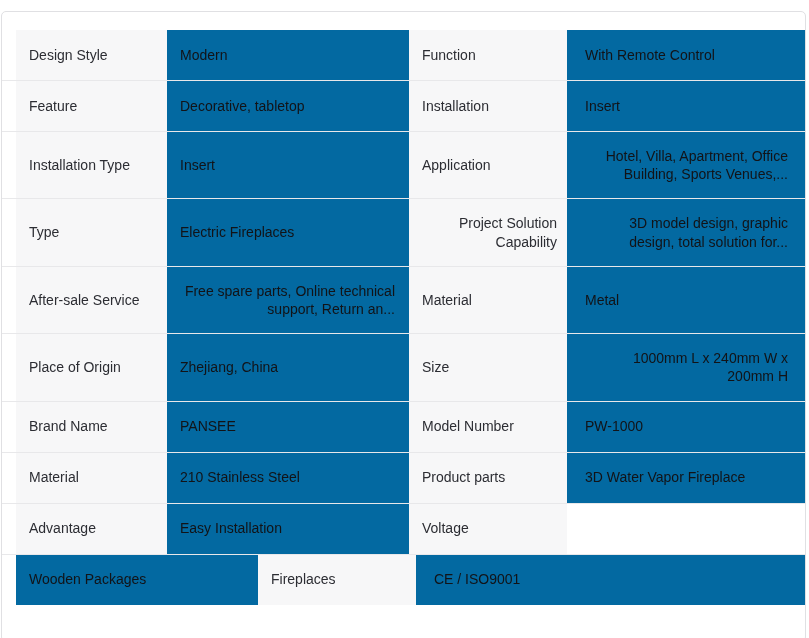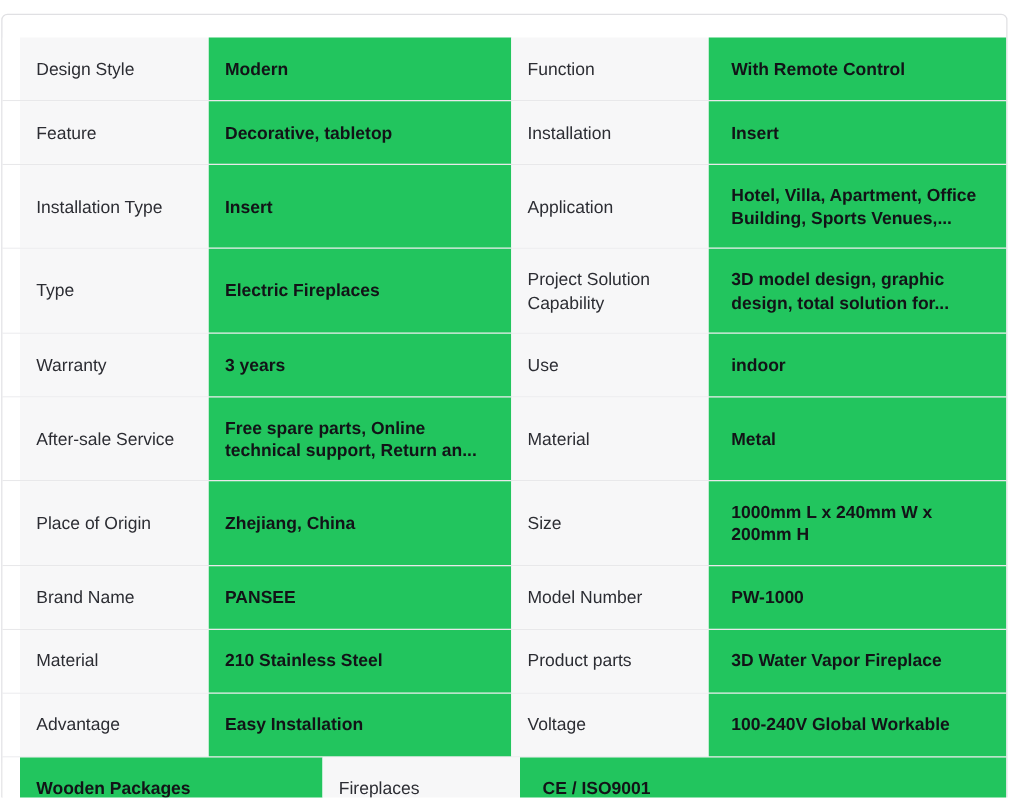--- a/index.html
+++ b/index.html
@@ -22,38 +22,39 @@
     padding:18px 0;
     overflow:hidden;
   }
   .spec-row{
     display:flex;
     align-items:stretch;
     width:100%;
   }
   .spec-row + .spec-row{
     border-top:1px solid var(--divider);
+    text-align:right;
   }
   .cell{
     display:flex;
     align-items:center;
     font-size:14px;
     line-height:1.3;
     padding:15px 10px 15px 13px;
     min-height:50px;
   }
   .label-cell{
     background:var(--label-bg);
     color:var(--label-text);
     font-weight:400;
   }
   .value-cell{
-    background:#22c55e;
+    background:#0369a1;
     color:var(--value-text);
-    font-weight:700;
+    font-weight:400;
   }
   .pad-left{width:14px;flex:0 0 14px;background:#ffffff;}
   .label-1{width:151px;flex:0 0 151px;}
   .value-1{width:242px;flex:0 0 242px;padding-right:14px;}
   .label-2{width:158px;flex:0 0 158px;}
   .value-2{flex:1 1 auto;padding-left:18px;padding-right:17px;}
 </style>
 </head>
 <body>
 
@@ -83,27 +84,20 @@
   </div>
 
   <div class="spec-row">
     <div class="pad-left"></div>
     <div class="cell label-cell label-1">Type</div>
     <div class="cell value-cell value-1">Electric Fireplaces</div>
     <div class="cell label-cell label-2">Project Solution Capability</div>
     <div class="cell value-cell value-2">3D model design, graphic design, total solution for...</div>
   </div>
 
-  <div class="spec-row">
-    <div class="pad-left"></div>
-    <div class="cell label-cell label-1">Warranty</div>
-    <div class="cell value-cell value-1">3 years</div>
-    <div class="cell label-cell label-2">Use</div>
-    <div class="cell value-cell value-2">indoor</div>
-  </div>
 
   <div class="spec-row">
     <div class="pad-left"></div>
     <div class="cell label-cell label-1">After-sale Service</div>
     <div class="cell value-cell value-1">Free spare parts, Online technical support, Return an...</div>
     <div class="cell label-cell label-2">Material</div>
     <div class="cell value-cell value-2">Metal</div>
   </div>
 
   <div class="spec-row">
@@ -128,21 +122,20 @@
     <div class="cell value-cell value-1">210 Stainless Steel</div>
     <div class="cell label-cell label-2">Product parts</div>
     <div class="cell value-cell value-2">3D Water Vapor Fireplace</div>
   </div>
 
   <div class="spec-row">
     <div class="pad-left"></div>
     <div class="cell label-cell label-1">Advantage</div>
     <div class="cell value-cell value-1">Easy Installation</div>
     <div class="cell label-cell label-2">Voltage</div>
-    <div class="cell value-cell value-2">100-240V Global Workable</div>
   </div>
 
   <div class="spec-row">
     <div class="pad-left"></div>
     <div class="cell value-cell value-1">Wooden Packages</div>
     <div class="cell label-cell label-2">Fireplaces</div>
     <div class="cell value-cell value-2">CE / ISO9001</div>
   </div>
 </div>
 

